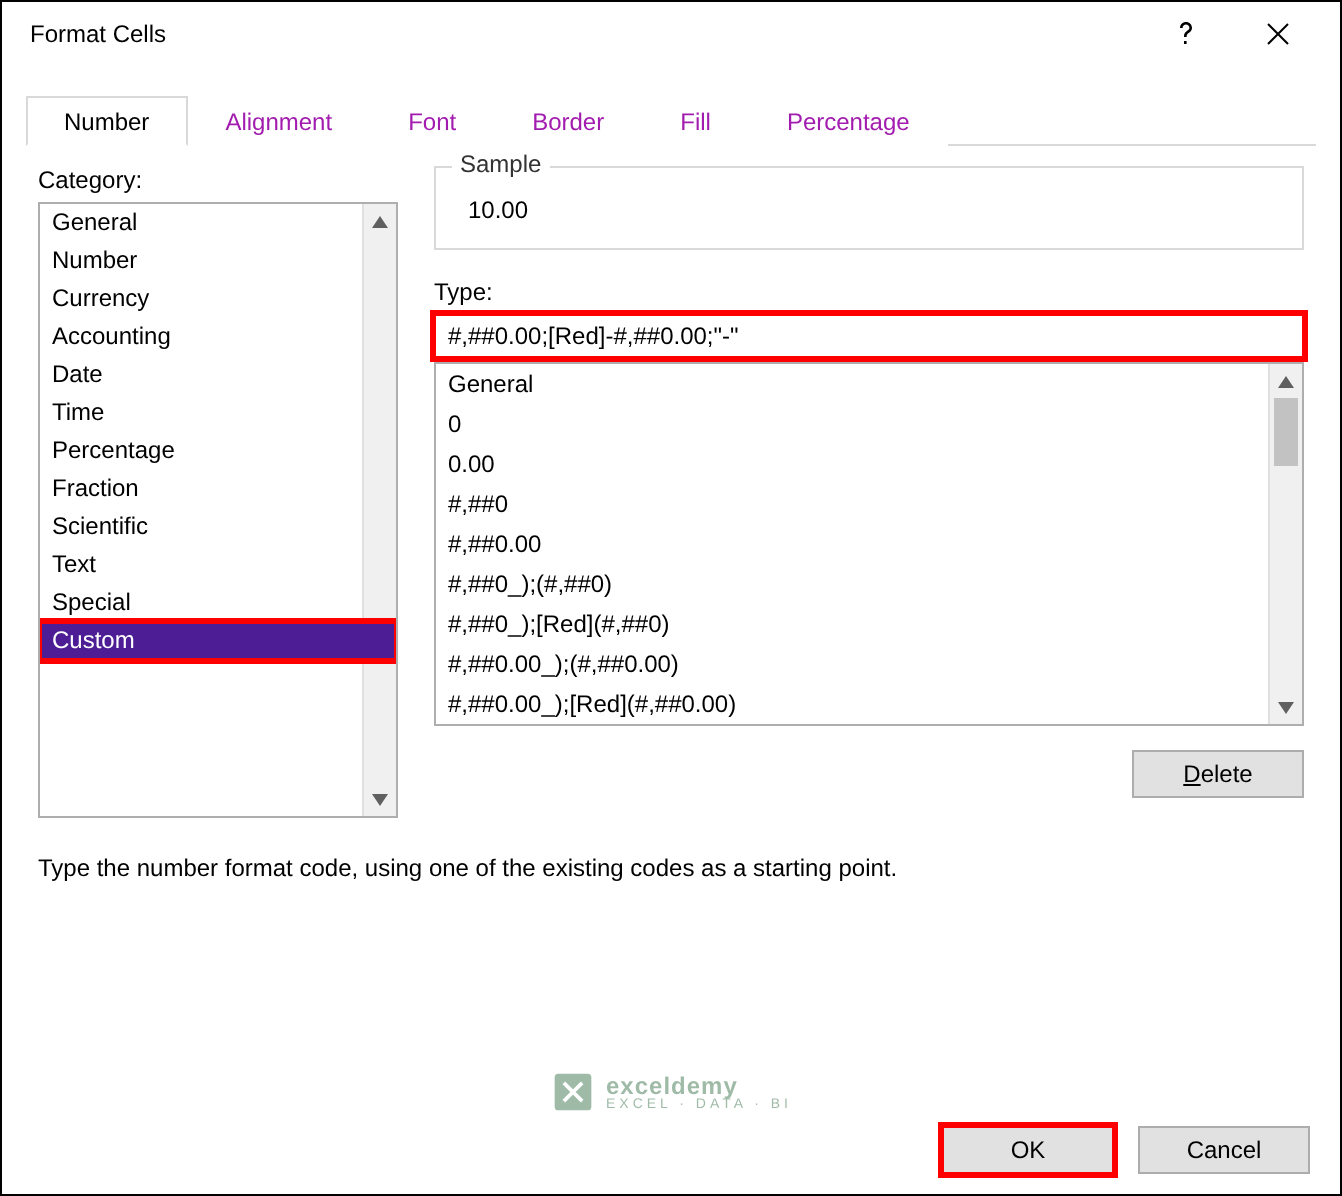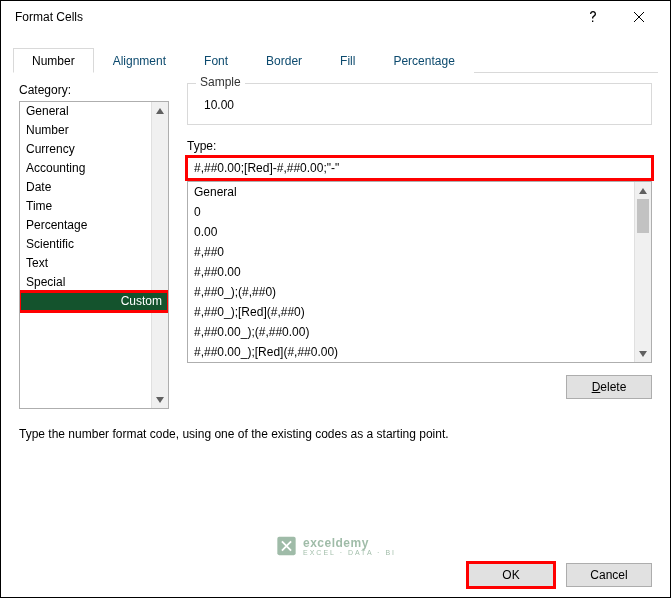--- a/index.html
+++ b/index.html
@@ -8,55 +8,55 @@
 
   .dialog { position:absolute; inset:0; border:1px solid #000; background:#fff; display:flex; flex-direction:column; }
 
   .titlebar { height:32px; display:flex; align-items:center; padding:0 8px; }
   .titlebar .title { flex:0 0 auto; padding-left:6px; }
   .titlebar .spacer { flex:1; }
   .titlebar .tb-btn { width:46px; height:32px; display:flex; align-items:center; justify-content:center; color:#000; }
   .titlebar .tb-btn svg { display:block; }
 
   .tab-strip { margin:14px 12px 0; height:26px; position:relative; border-bottom:1px solid #d9d9d9; display:flex; }
-  .tab { padding:5px 18px; color:#0c4a6e; border:1px solid transparent; border-bottom:none; position:relative; top:1px; background:#fff; }
+  .tab { padding:5px 18px; color:#a21caf; border:1px solid transparent; border-bottom:none; position:relative; top:1px; background:#fff; }
   .tab.active { border-color:#d9d9d9; border-bottom:1px solid #fff; color:#000; }
 
   .content { flex:1; padding:10px 18px 0; position:relative; }
 
   .row { display:flex; gap:18px; }
 
-  .col-left { width:150px; }
+  .col-left { width:180px; }
   .col-right { flex:1; }
 
   .lbl { display:block; margin-bottom:4px; color:#000; }
 
   .listbox { position:relative; border:1px solid #aeaeae; height:308px; background:#fff; overflow:hidden; }
   .listbox .li { padding:1px 6px; line-height:17px; white-space:nowrap; }
-  .listbox .li.selected { background:#14532d; color:#fff;text-align:right; }
+  .listbox .li.selected { background:#4c1d95; color:#fff; }
   .listbox .scrollbar { position:absolute; right:0; top:0; bottom:0; width:17px; background:#f0f0f0; border-left:1px solid #e0e0e0; display:flex; flex-direction:column; justify-content:space-between; align-items:center; }
   .sb-btn { height:17px; width:100%; display:flex; align-items:center; justify-content:center; color:#606060; }
 
   .group { border:1px solid #d9d9d9; padding:10px 10px 12px; margin-bottom:14px; position:relative; }
   .group .legend { position:absolute; top:-9px; left:8px; background:#fff; padding:0 4px; color:#333; }
   .sample-val { padding:4px 6px 0; }
 
   .type-input { width:100%; height:22px; border:1px solid #aeaeae; padding:2px 6px; background:#fff; color:#000; }
 
   .fmt-list { border:1px solid #aeaeae; height:182px; margin-top:2px; position:relative; background:#fff; overflow:hidden; }
   .fmt-list .fi { padding:1px 6px; line-height:18px; white-space:nowrap; }
   .fmt-list .scrollbar { position:absolute; right:0; top:0; bottom:0; width:17px; background:#f0f0f0; border-left:1px solid #e0e0e0; display:flex; flex-direction:column; }
   .thumb { background:#c2c2c2; margin:0 2px; height:34px; }
 
   .btn-row-del { display:flex; justify-content:flex-end; margin-top:12px; }
   .btn { min-width:86px; height:24px; background:#e1e1e1; border:1px solid #adadad; padding:0 14px; display:inline-flex; align-items:center; justify-content:center; color:#000; }
 
   .help-text { margin-top:18px; color:#000; }
 
-  .bottom-bar { position:absolute; left:0; right:0; bottom:10px; padding-right:18px; display:flex; justify-content:flex-end; gap:12px; }
+  .bottom-bar { position:absolute; left:0; right:14px; bottom:10px; padding-right:1px; display:flex; justify-content:flex-end; gap:12px; }
 
   .hl-red { outline:3px solid #ff0000; outline-offset:-1px; }
 
   .watermark { position:absolute; left:50%; transform:translateX(-50%); bottom:40px; display:flex; align-items:center; gap:6px; opacity:.45; pointer-events:none; }
   .watermark .wm-ico { width:22px; height:22px; display:block; }
   .watermark .wm-txt { line-height:1; }
   .watermark .wm-top { font-size:12px; color:#2c6b3f; font-weight:600; letter-spacing:.5px; }
   .watermark .wm-bot { font-size:7px; color:#2c6b3f; letter-spacing:2px; }
 </style>
 </head>
@@ -94,20 +94,21 @@
         <span class="lbl">Category:</span>
         <div class="listbox">
           <div id="cat-items">
               <div class="li">General</div>
               <div class="li">Number</div>
               <div class="li">Currency</div>
               <div class="li">Accounting</div>
               <div class="li">Date</div>
               <div class="li">Time</div>
               <div class="li">Percentage</div>
+              <div class="li">Fraction</div>
               <div class="li">Scientific</div>
               <div class="li">Text</div>
               <div class="li">Special</div>
               <div class="li selected hl-red-wrap" style="outline: rgb(255, 0, 0) solid 3px; outline-offset: -1px; position: relative; z-index: 1;">Custom</div>
             </div>
           <div class="scrollbar">
             <span class="sb-btn">
                 <svg width="8" height="6" viewBox="0 0 8 6">
                   <path d="M4 0L8 6H0z" fill="currentColor"></path>
                 </svg>

